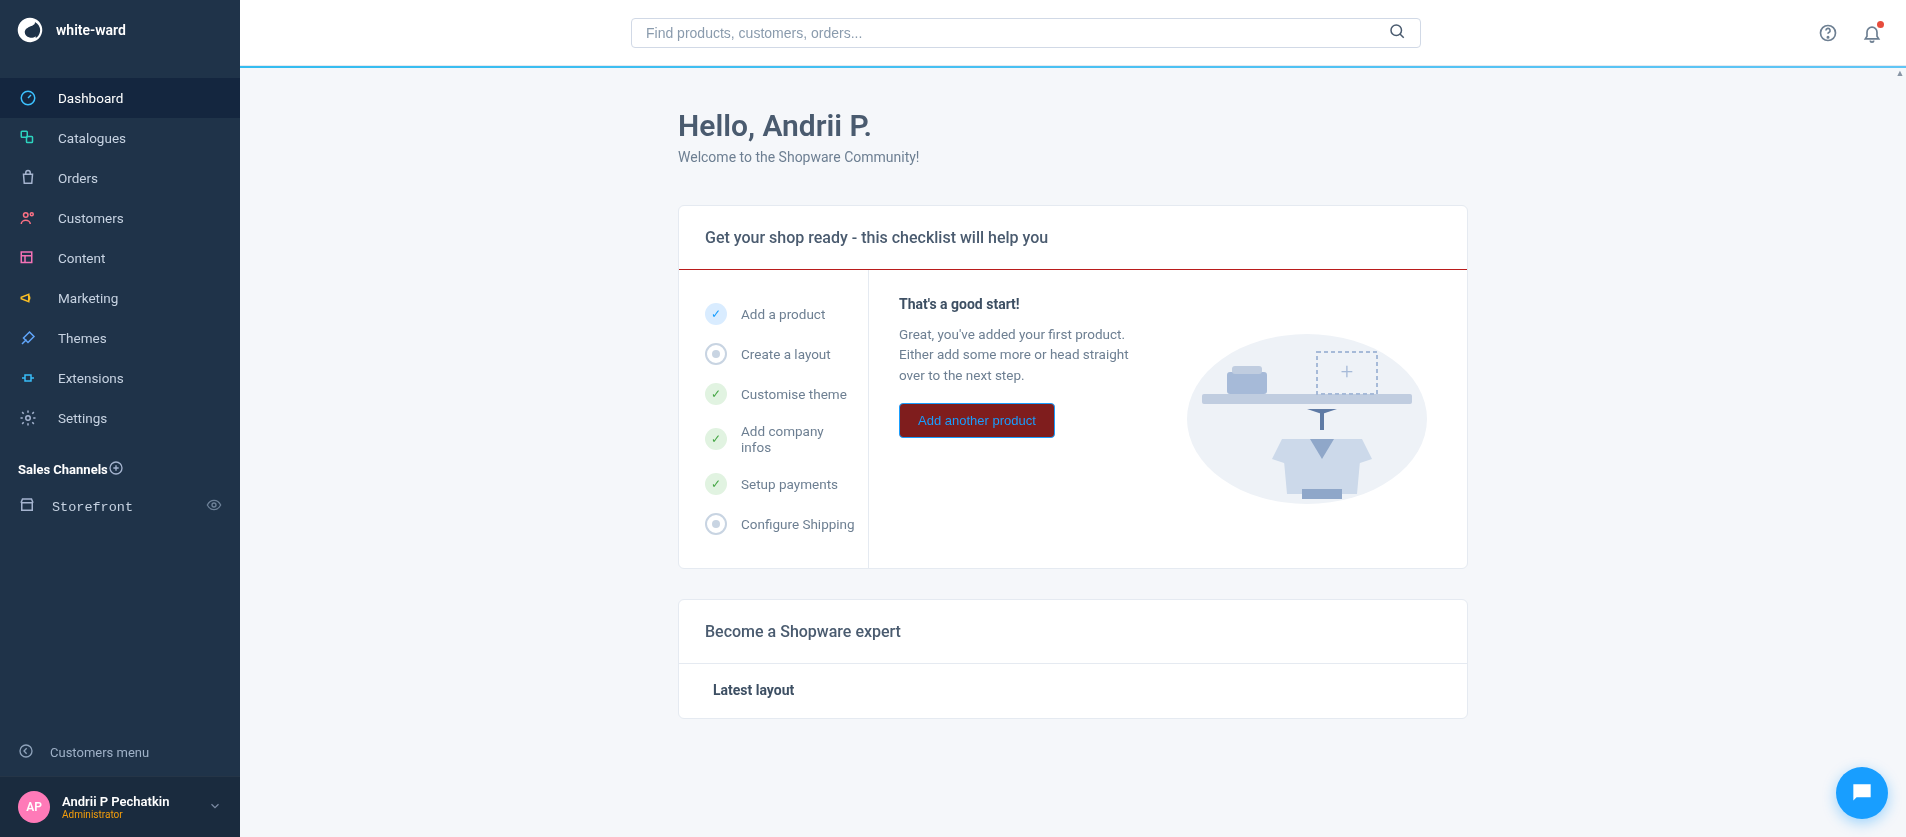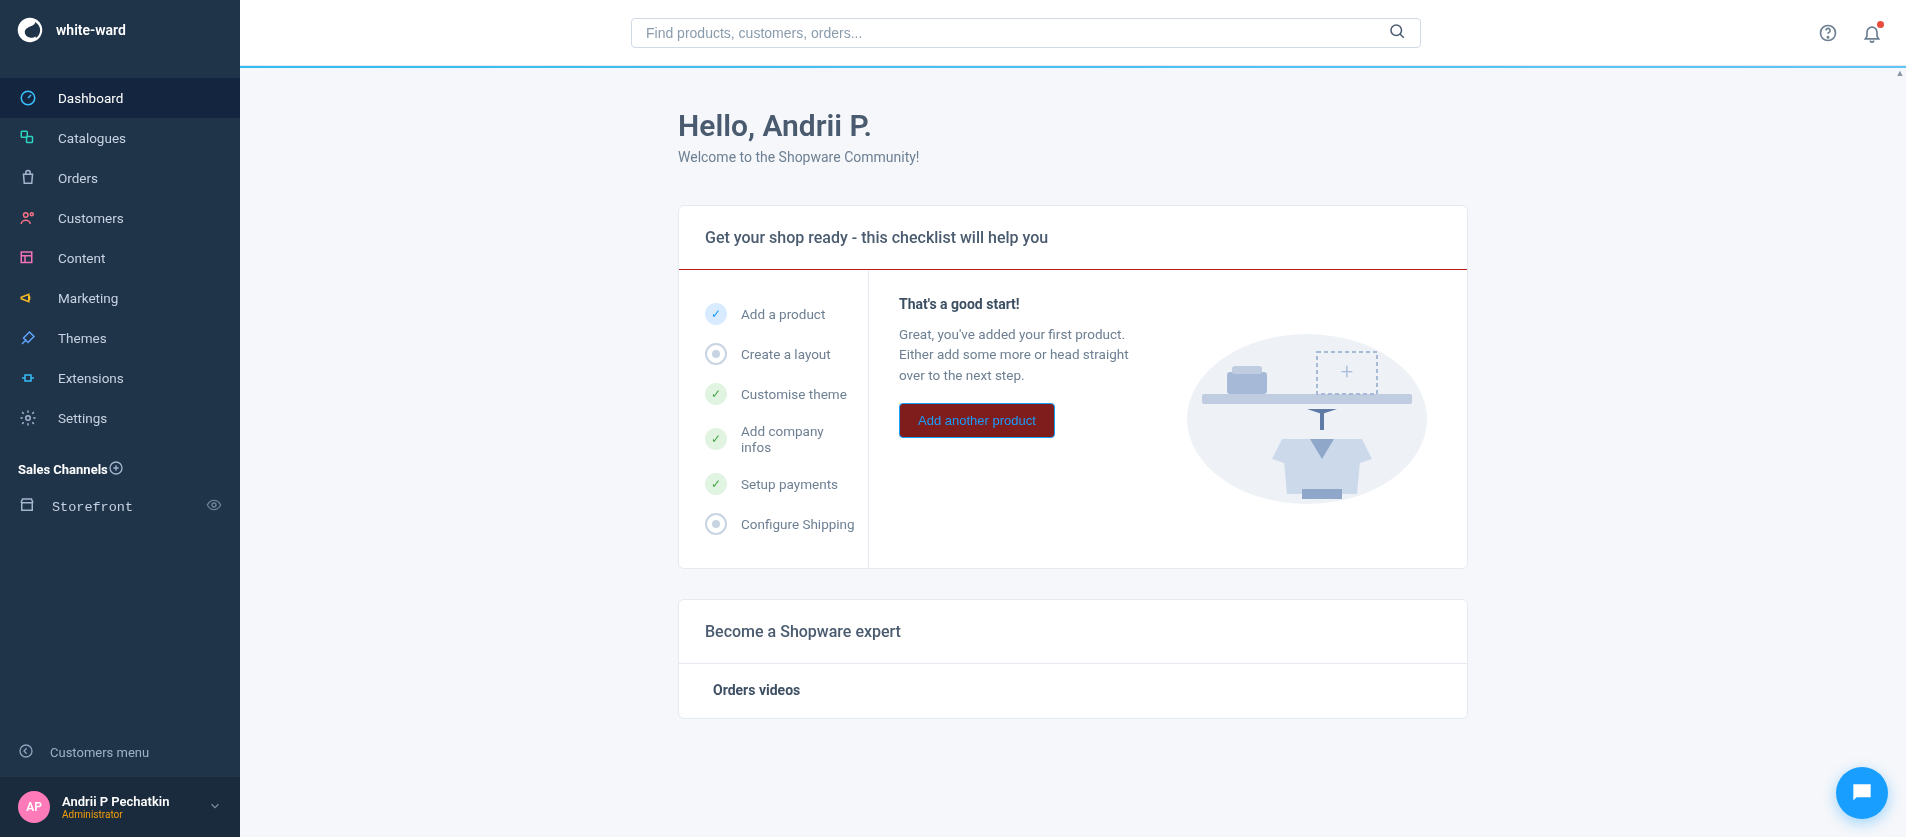--- a/index.html
+++ b/index.html
@@ -461,21 +461,21 @@
                   <path d="M128 115 L152 115 L140 135 Z" fill="#8fa7c9"></path>
                   <rect x="120" y="165" width="40" height="10" fill="#8fa7c9"></rect>
                 </svg>
               </div>
             </div>
           </div>
         </div>
 
         <div class="card">
           <div class="card-header" style="border-bottom:1px solid #e5eaf1">Become a Shopware expert</div>
-          <div class="card-subheader">Orders videos</div>
+          <div class="card-subheader">Latest layout</div>
           <div style="height:20px"></div>
         </div>
 
       </div>
     </div>
 
   </main>
 </div>
 
 <div class="chat-fab">

